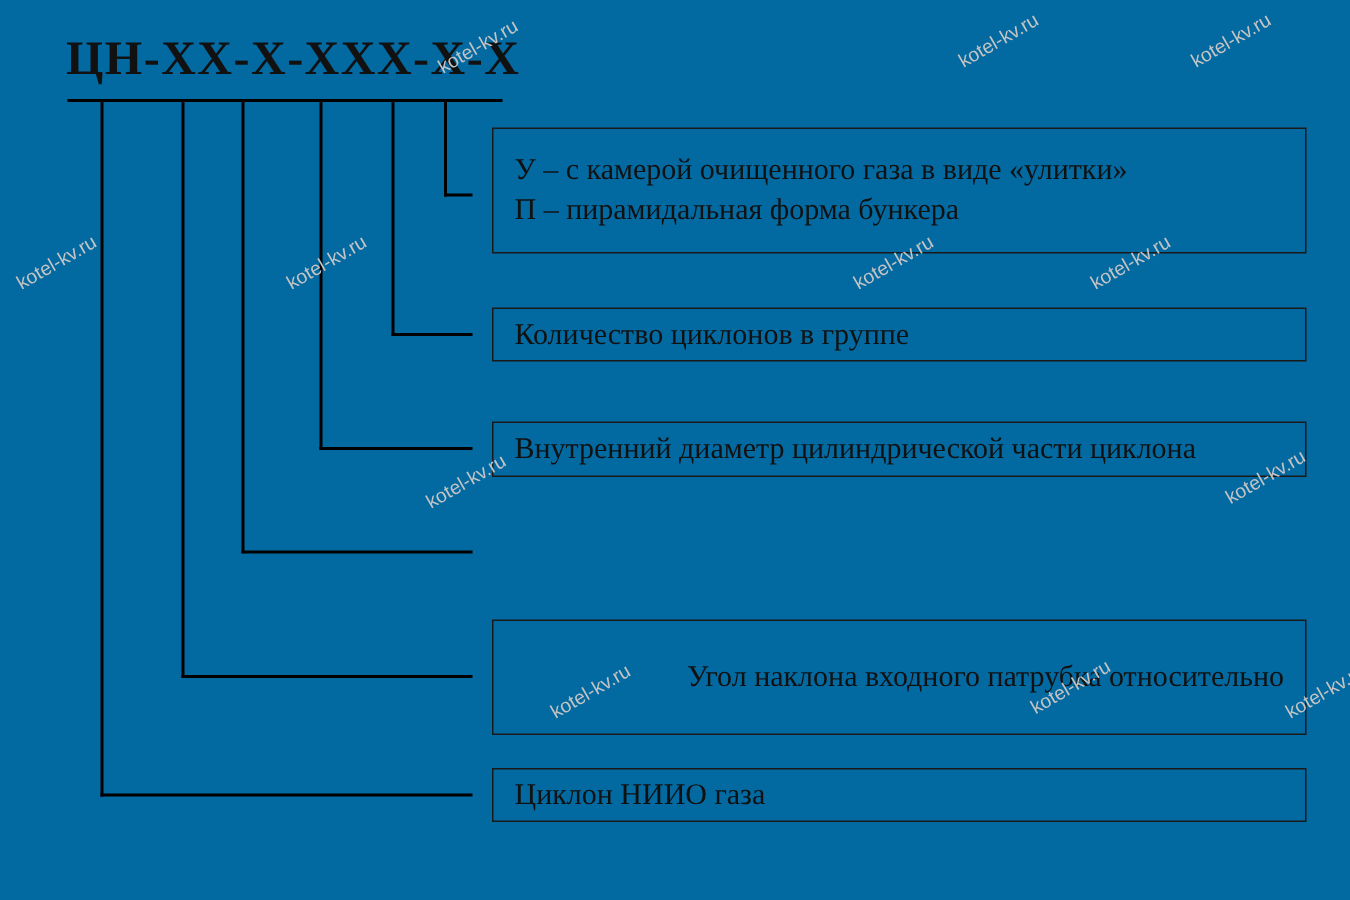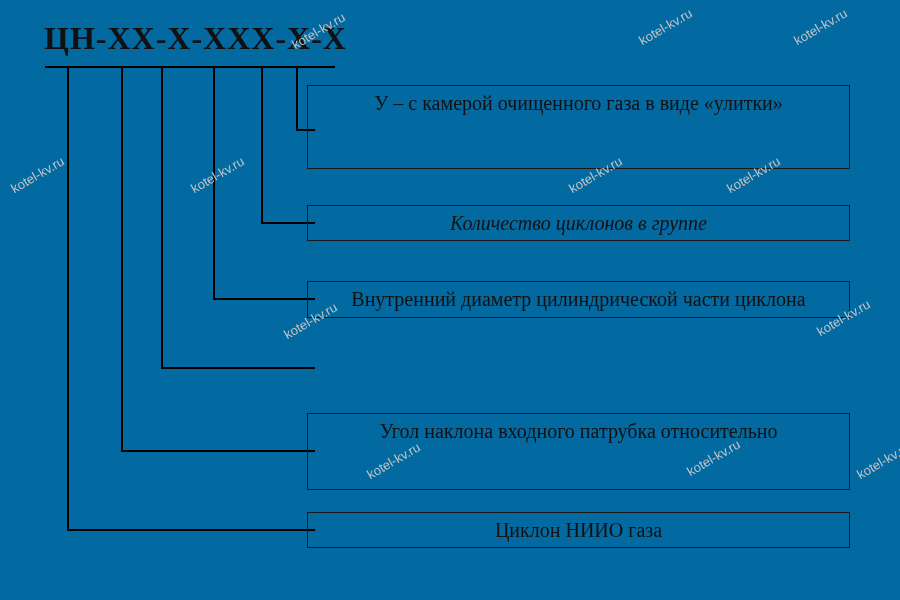--- a/index.html
+++ b/index.html
@@ -15,32 +15,32 @@
     position:absolute;left:44px;top:20px;
     font-size:32px;font-weight:bold;
     letter-spacing:1px;
     white-space:nowrap;
     z-index:3;
   }
   .hline,.vline{position:absolute;background:#000000;z-index:2;}
   .hline{height:2px;}
   .vline{width:2px;}
   .box{
-    position:absolute;left:307px;width:543px;
+    position:absolute;left:328px;width:543px;
     border:1.5px solid #1a1a1a;
     background:transparent;
     box-sizing:border-box;
-    display:flex;flex-direction:row;justify-content:center;
+    display:flex;flex-direction:column;justify-content:center;
     padding:4px 14px;
     font-size:20px;line-height:27px;
     z-index:2;
   }
   .box div{white-space:nowrap;}
   .box1{top:85px;height:84px;}
-  .box2{top:205px;height:36px;font-style:italic;}
+  .box2{top:205px;height:36px;}
   .box3{top:281px;height:37px;}
   .box4{top:350px;height:37px;}
   .box5{top:413px;height:77px;text-align:right;}
   .box6{top:512px;height:36px;}
   .watermark{
     position:absolute;
     font-family:"Liberation Sans", sans-serif;
     font-size:13px;
     color:#c4c4c4;
     transform:rotate(-30deg);
@@ -68,20 +68,21 @@
 
   <div class="hline" style="left:296px;top:129px;width:19px;"></div>
   <div class="hline" style="left:261px;top:222px;width:54px;"></div>
   <div class="hline" style="left:213px;top:298px;width:102px;"></div>
   <div class="hline" style="left:161px;top:367px;width:154px;"></div>
   <div class="hline" style="left:121px;top:450px;width:194px;"></div>
   <div class="hline" style="left:67px;top:529px;width:248px;"></div>
 
   <div class="box box1">
     <div>У – с камерой очищенного газа в виде «улитки»</div>
+    <div>П – пирамидальная форма бункера</div>
   </div>
 
   <div class="box box2">
     <div>Количество циклонов в группе</div>
   </div>
 
   <div class="box box3">
     <div>Внутренний диаметр цилиндрической части циклона</div>
   </div>
 

